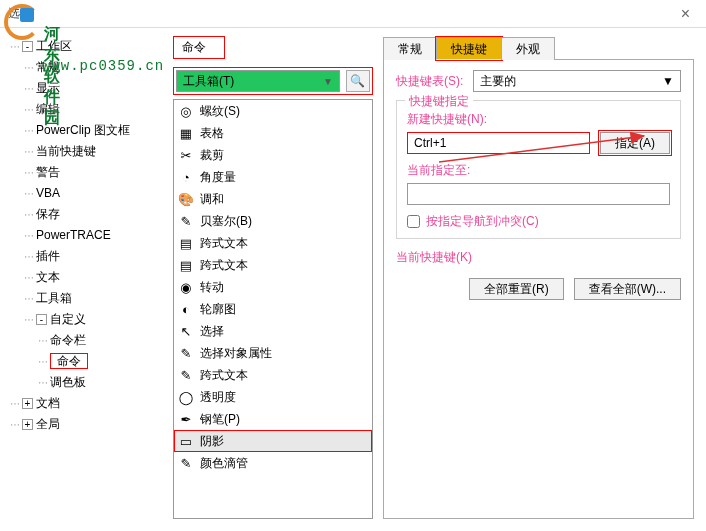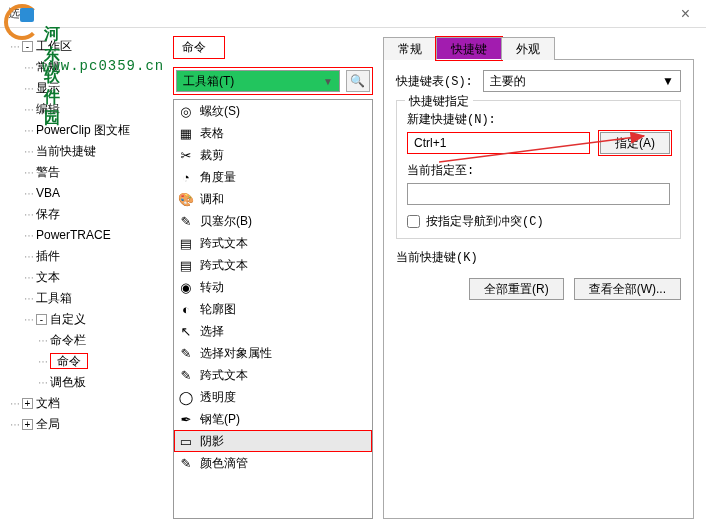--- a/index.html
+++ b/index.html
@@ -28,25 +28,25 @@
 .sel-combo { flex:1; border:1px solid #999; background:#22c55e; height:22px; display:flex; align-items:center; justify-content:space-between; padding:0 6px; cursor:pointer; }
 .sel-combo .arrow { font-size:10px; color:#555; }
 .binoc { width:24px; height:22px; border:1px solid #aaa; background:#f2f2f2; display:flex; align-items:center; justify-content:center; cursor:pointer; }
 .cmdlist { border:1px solid #999; flex:1; overflow:auto; background:#fff; }
 .cmdlist .row { display:flex; align-items:center; height:22px; padding:0 4px; gap:6px; cursor:pointer; }
 .cmdlist .row.selrow2 { background:#e8e8e8; outline:1px solid red; outline-offset:-1px; }
 .cmdlist .ico { width:16px; height:16px; display:flex; align-items:center; justify-content:center; font-size:13px; }
 .rightcol { flex:1; display:flex; flex-direction:column; }
 .tabs { display:flex; border-bottom:1px solid #aaa; height:24px; }
 .tab { padding:3px 14px; border:1px solid #aaa; border-bottom:none; background:#f4f4f4; margin-right:-1px; cursor:pointer; position:relative; top:1px; }
-.tab.active { background:#a21caf; border-bottom:1px solid #fff; outline:1px solid red; outline-offset:0; }
+.tab.active { background:#eab308; border-bottom:1px solid #fff; outline:1px solid red; outline-offset:0; }
 .tabbody { border:1px solid #aaa; border-top:none; flex:1; padding:10px 12px; position:relative; }
 .fld { margin-bottom:8px; }
 .fldrow { display:flex; align-items:center; gap:10px; }
-.lbl { color:#000000;font-family:Liberation Mono, monospace; }
+.lbl { color:#ec4899; }
 .combo2 { flex:1; border:1px solid #999; height:22px; display:flex; align-items:center; justify-content:space-between; padding:0 6px; background:#fff; cursor:pointer; }
 .grp { border:1px solid #d5d5d5; padding:10px 10px 8px; margin-top:6px; position:relative; }
 .grp .legend { position:absolute; top:-8px; left:8px; background:#fff; padding:0 4px; }
 .inp { border:1px solid #999; height:22px; padding:0 6px; width:100%; background:#fff; }
 .inp.hl { border:1px solid red; }
 .btn { border:1px solid #999; background:#f2f2f2; height:22px; padding:0 14px; cursor:pointer; white-space:nowrap; }
 .btn.hl { outline:1px solid red; outline-offset:1px; }
 .btn.dis { color:#aaa; }
 .ro { border:1px solid #999; height:22px; background:#fff; }
 .cb { display:flex; align-items:center; gap:6px; margin-top:8px; }

